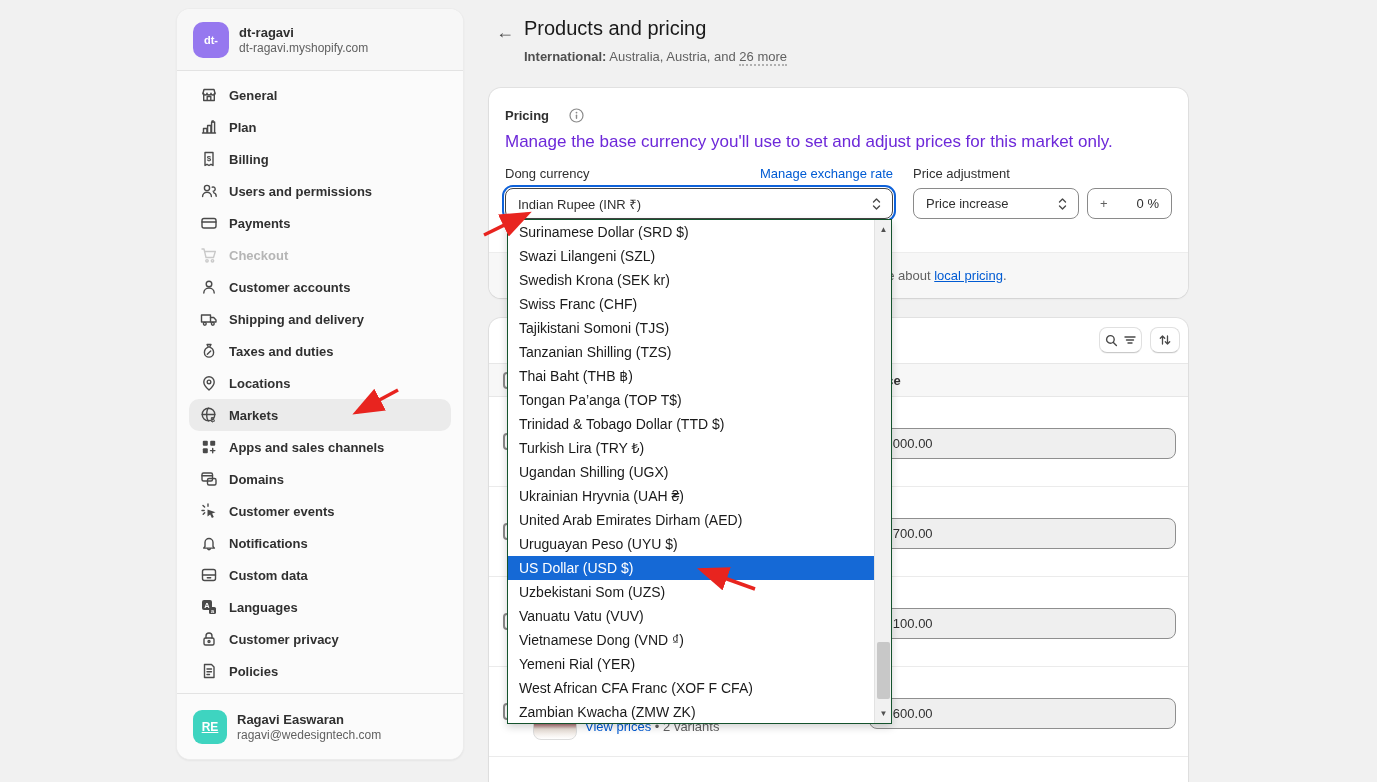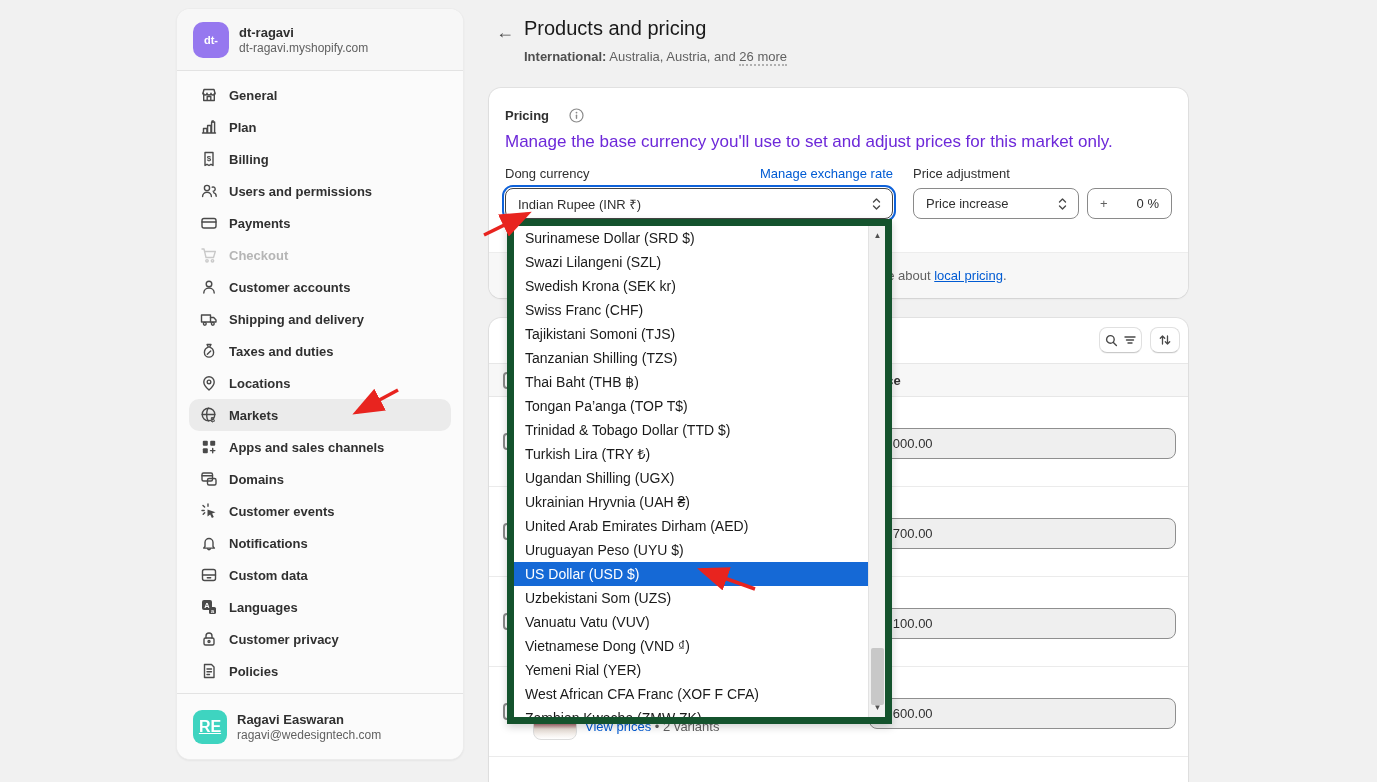--- a/index.html
+++ b/index.html
@@ -23,21 +23,21 @@
   .nav-item.disabled { color:#b5b5b5; }
   .icn { width:20px; height:20px; flex:0 0 20px; }
   .icn path, .icn rect, .icn circle, .icn line { stroke:#4a4a4a; stroke-width:1.4; fill:none;
     stroke-linecap:round; stroke-linejoin:round; }
   .icn .fil { fill:#4a4a4a; stroke:none; }
   .icn text { fill:#4a4a4a; stroke:none; font-family:"Liberation Sans",sans-serif; font-weight:bold; }
   .disabled .icn path, .disabled .icn rect, .disabled .icn circle { stroke:#c9c9c9; }
   .user-foot { position:absolute; left:0; right:0; bottom:0; height:66px; border-top:1px solid #e3e3e3;
     display:flex; align-items:center; gap:10px; padding:0 16px; background:#fbfbfb; }
   .user-avatar { width:34px; height:34px; border-radius:9px; background:#3ed4c0; color:#fff;
-    font-size:16px; font-weight:bold; display:flex; align-items:center; justify-content:center;text-decoration:underline; }
+    font-size:12px; font-weight:bold; display:flex; align-items:center; justify-content:center;text-decoration:underline; }
   .user-name { font-size:13px; font-weight:bold; color:#303030; line-height:17px; }
   .user-email { font-size:12px; color:#616161; line-height:15px; }
 
   
   .back-btn { position:absolute; left:492px; top:19px; width:26px; height:26px; border:none;
     background:transparent; font-size:18px; color:#4a4a4a; cursor:pointer; }
   .page-title { position:absolute; left:524px; top:17px; font-size:20px; font-weight:normal; color:#1a1a1a;text-align:right; }
   .page-sub { position:absolute; left:524px; top:49px; font-size:13px; color:#616161; }
   .page-sub .mk { font-weight:bold; color:#4f4f4f; }
   .more-link { color:#616161; border-bottom:2px dotted #b0b0b0; cursor:pointer; }
@@ -88,21 +88,21 @@
     border:1px solid #dcdcdc; background:#fff; }
   .thumb.red { background:linear-gradient(180deg,#6e2430 0%,#8a3440 58%,#e8ded6 76%,#ffffff 100%); }
   .rowmeta { position:absolute; left:96px; top:52px; font-size:13px; white-space:nowrap; }
   .rowmeta .dot, .rowmeta .variants { color:#616161; }
   .price-input { position:absolute; left:380px; top:31px; width:307px; height:31px;
     border:1px solid #8f8f8f; border-radius:8px; background:#efefef; color:#303030;
     font-size:13px; font-family:"Liberation Sans",sans-serif; padding:0 12px; }
 
   
   .dropdown { position:absolute; left:507px; top:219px; width:385px; height:505px; background:#fff;
-    border:7px solid #14532d; box-shadow:0 3px 8px rgba(0,0,0,.18); z-index:50; }
+    border:1px solid #14532d; box-shadow:0 3px 8px rgba(0,0,0,.18); z-index:50; }
   .opts { position:absolute; left:0; top:0; right:17px; bottom:0; overflow:hidden; }
   .opt { height:24px; line-height:24px; padding-left:11px; font-size:14px; color:#1a1a1a;
     white-space:nowrap; cursor:pointer; }
   .opt.selected { background:#1569d6; color:#fff; }
   .dd-scroll { position:absolute; right:0; top:0; bottom:0; width:17px; background:#f1f1f1;
     border-left:1px solid #e2e2e2; }
   .dd-arrow { position:absolute; left:0; width:17px; height:17px; font-size:8px; color:#505050;
     display:flex; align-items:center; justify-content:center; cursor:pointer; }
   .dd-arrow.up { top:1px; } .dd-arrow.down { bottom:1px; }
   .dd-thumb { position:absolute; left:2px; width:13px; top:422px; height:57px; background:#c8c8c8;

